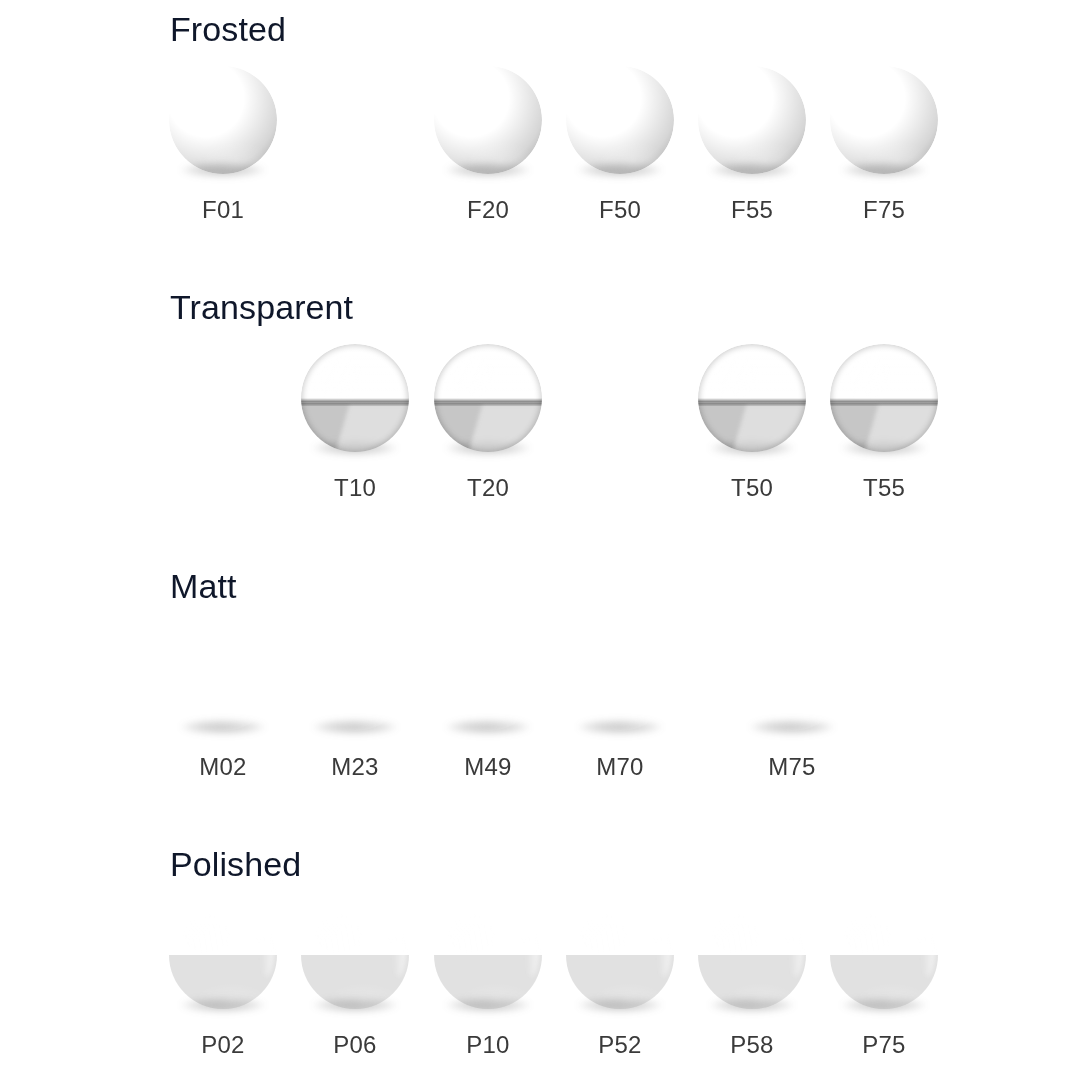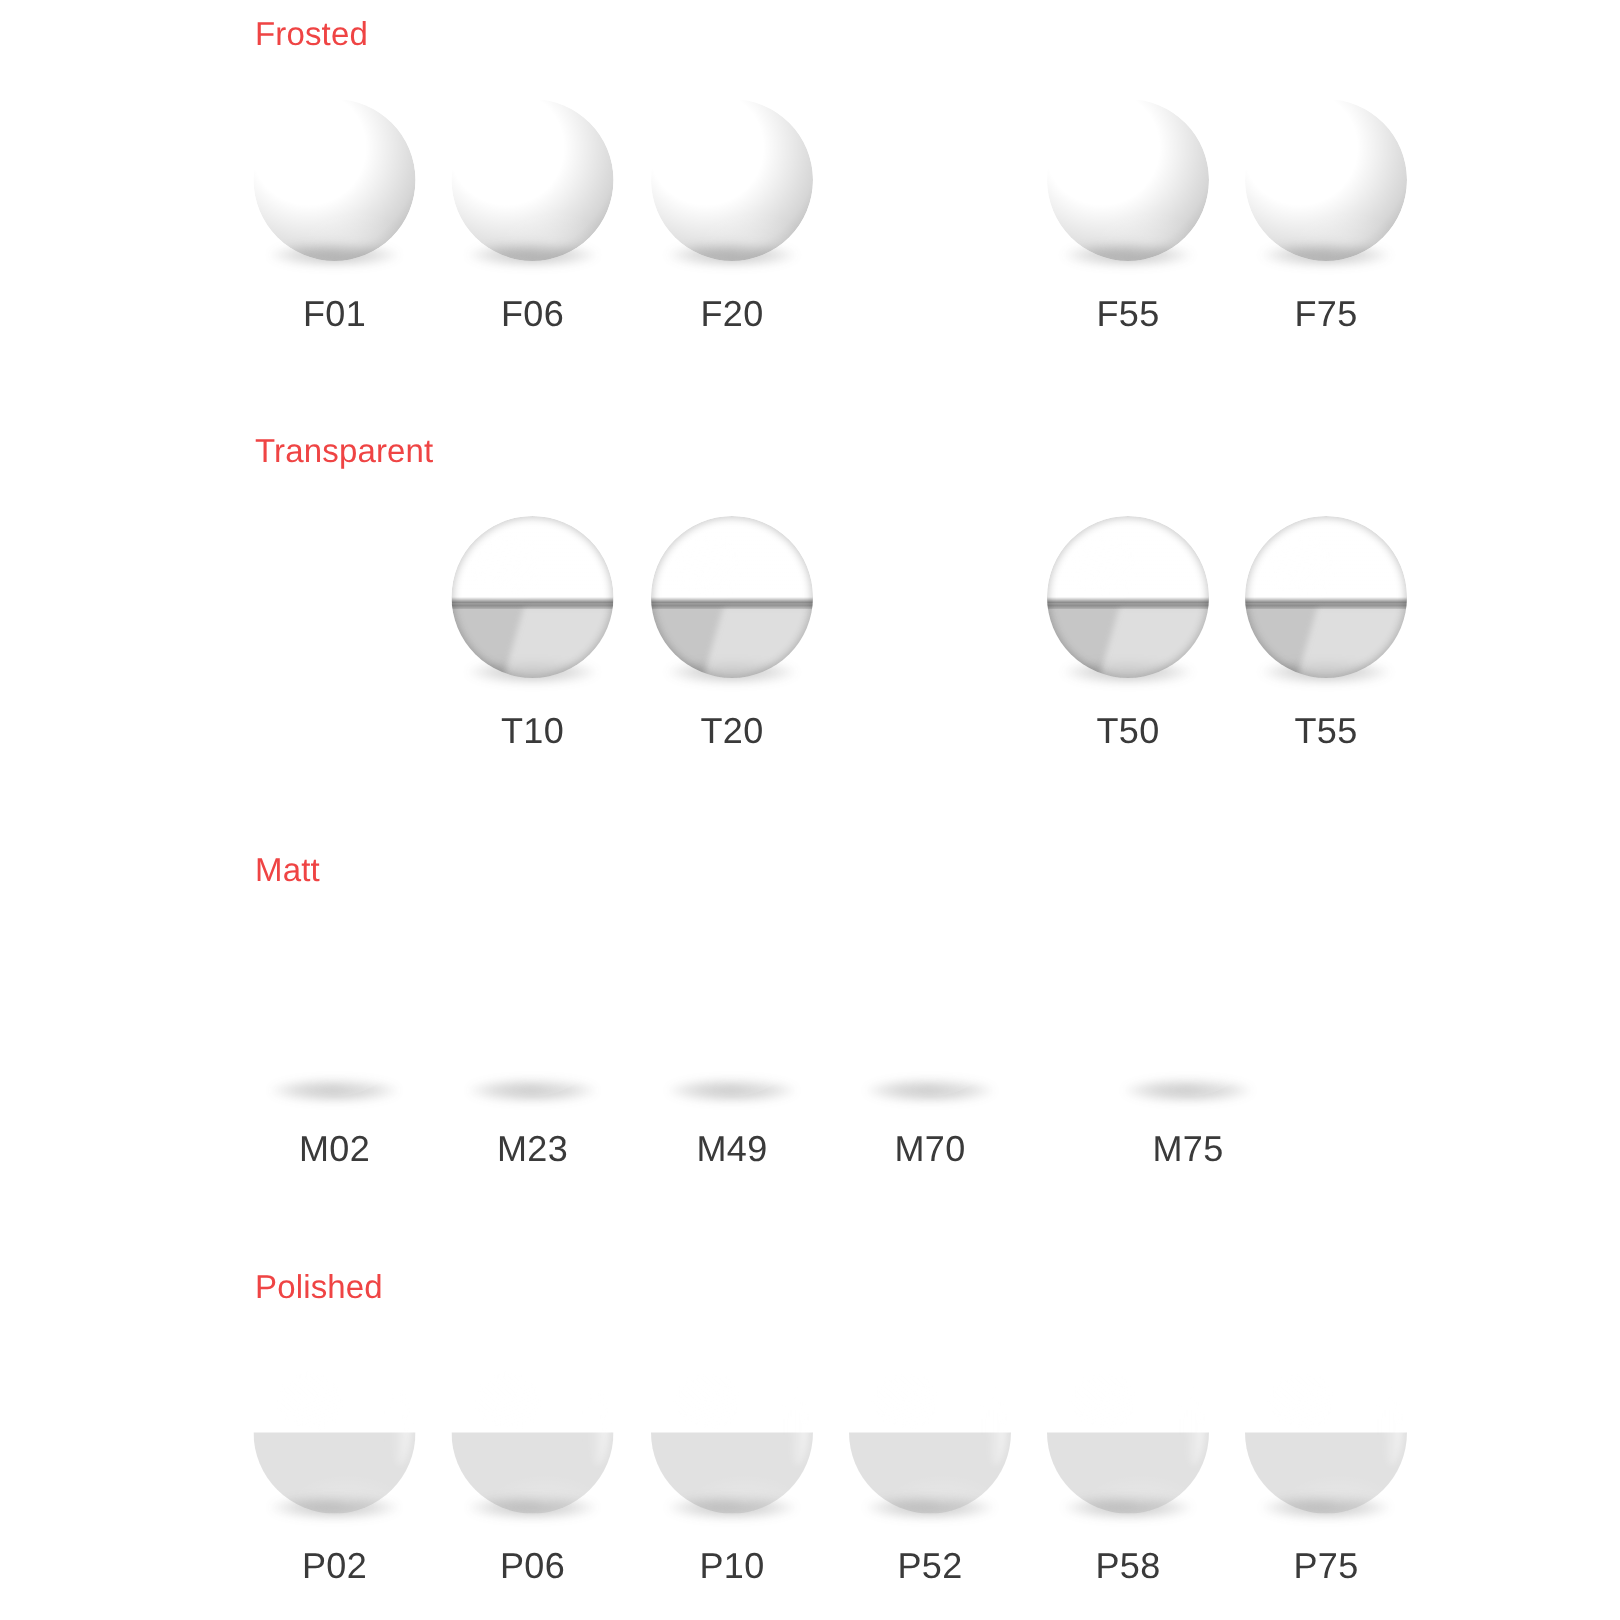--- a/index.html
+++ b/index.html
@@ -25,24 +25,24 @@
   
   .section {
     position: absolute;
     left: 0;
     width: 1080px;
   }
   .section-title {
     position: absolute;
     left: 170px;
     top: 0;
-    font-size: 22px;
+    font-size: 34px;
     font-weight: 300;
     letter-spacing: 0.1px;
-    color: #ef4444;
+    color: #0f172a;
     white-space: nowrap;
   }
 
   .swatch-row {
     position: absolute;
     left: 0;
     top: 56px;
     width: 1080px;
     height: 180px;
   }
@@ -261,43 +261,43 @@
             <div class="sphere-shadow"></div>
             <div class="sphere">
               <div class="lyr f-base"></div>
               <div class="lyr f-shade"></div>
               <div class="lyr f-hi"></div>
               <div class="lyr f-bounce"></div>
             </div>
           </div>
           <div class="swatch-label">F01</div>
         </div>
-        <div class="swatch" style="left: 355px;">
+        <div class="swatch" style="left: 488px;">
           <div class="sphere-wrap">
             <div class="sphere-shadow"></div>
             <div class="sphere">
               <div class="lyr f-base"></div>
               <div class="lyr f-shade"></div>
               <div class="lyr f-hi"></div>
               <div class="lyr f-bounce"></div>
             </div>
           </div>
-          <div class="swatch-label">F06</div>
-        </div>
-        <div class="swatch" style="left: 488px;">
+          <div class="swatch-label">F20</div>
+        </div>
+        <div class="swatch" style="left: 620px;">
           <div class="sphere-wrap">
             <div class="sphere-shadow"></div>
             <div class="sphere">
               <div class="lyr f-base"></div>
               <div class="lyr f-shade"></div>
               <div class="lyr f-hi"></div>
               <div class="lyr f-bounce"></div>
             </div>
           </div>
-          <div class="swatch-label">F20</div>
+          <div class="swatch-label">F50</div>
         </div>
         <div class="swatch" style="left: 752px;">
           <div class="sphere-wrap">
             <div class="sphere-shadow"></div>
             <div class="sphere">
               <div class="lyr f-base"></div>
               <div class="lyr f-shade"></div>
               <div class="lyr f-hi"></div>
               <div class="lyr f-bounce"></div>
             </div>

